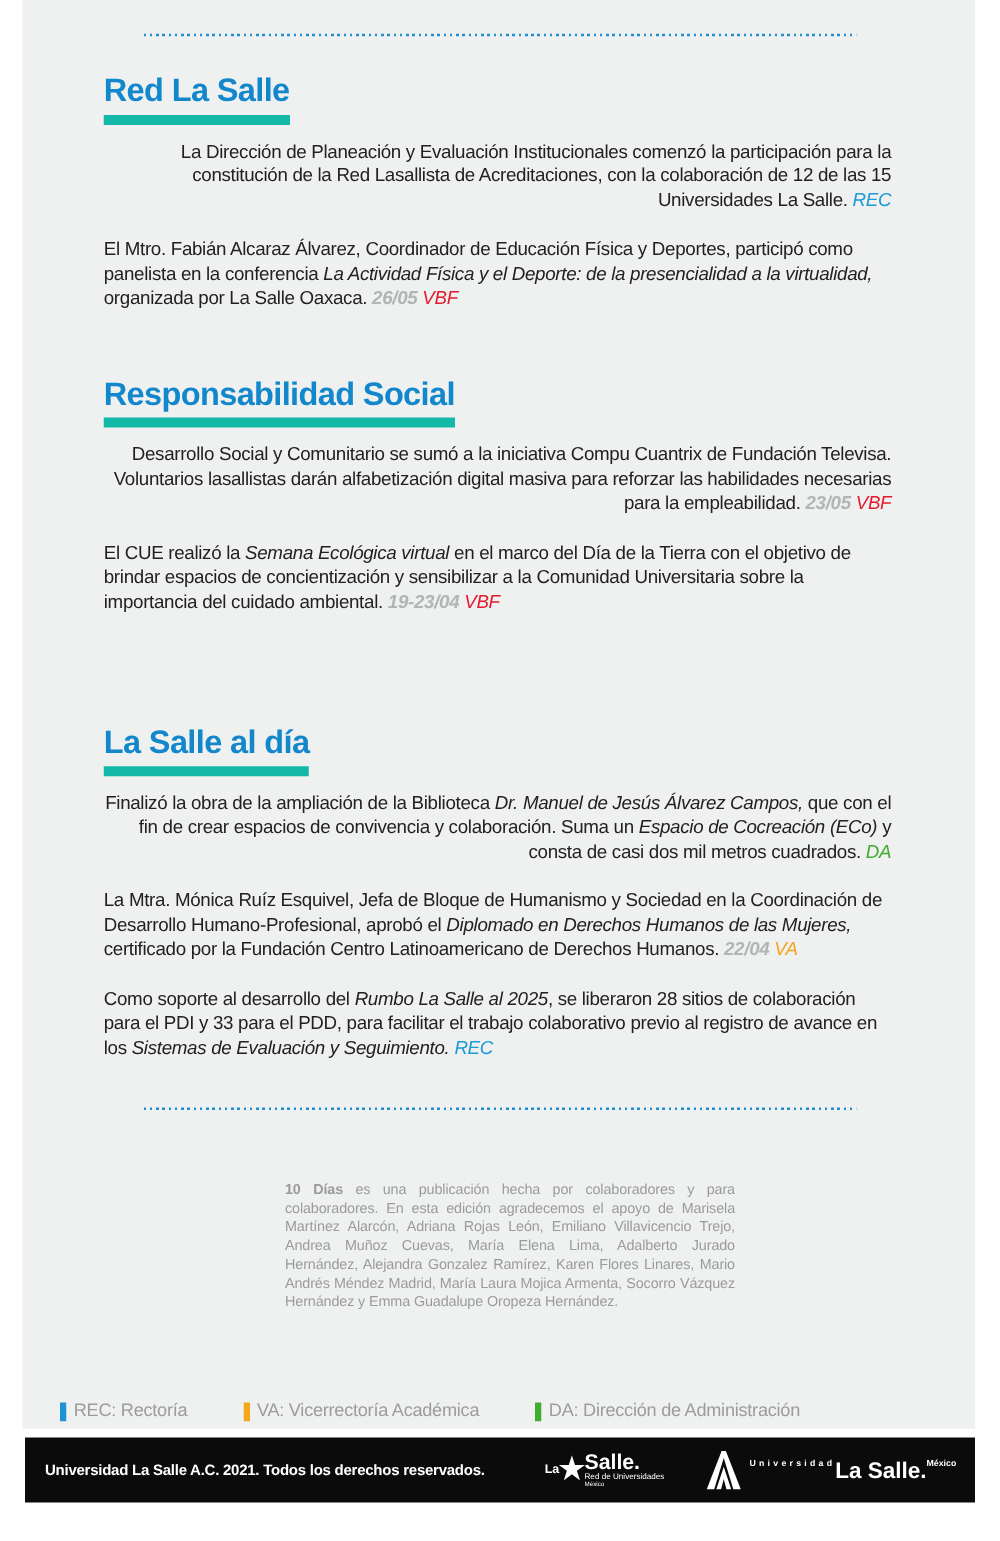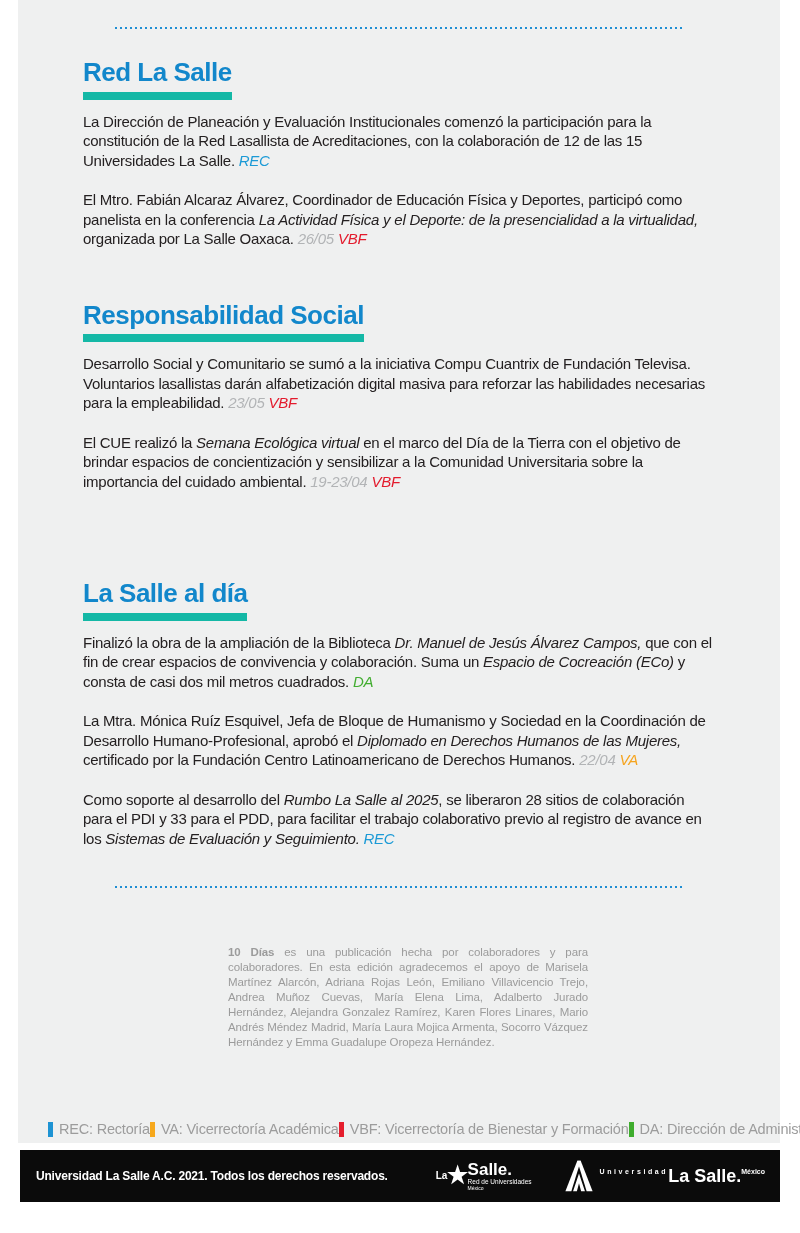--- a/index.html
+++ b/index.html
@@ -17,25 +17,25 @@
   section{display:block;}
   section.s0{margin-top:29px;}
   section.s1{margin-top:52px;}
   section.s2{margin-top:88px;}
 
   h2.sec-title{display:inline-block;margin:0;color:#1287cb;font-size:26px;font-weight:bold;
     letter-spacing:-0.5px;line-height:1.1;padding-bottom:5px;border-bottom:8px solid #14b8a6;}
 
   p.body-par{margin:0;color:#242021;font-size:15px;line-height:19.5px;letter-spacing:-0.25px;
     text-align:left;max-width:630px;}
-  p.body-par.first{margin-top:12px;}
+  p.body-par.first{margin-top:12px;text-align:right;}
   p.body-par.next{margin-top:20px;}
 
   .seg-i{font-style:italic;}
-  .seg-date{font-style:italic;color:#b2b4b6;}
+  .seg-date{font-style:italic;color:#b2b4b6;font-weight:bold;}
   .seg-rec{font-style:italic;color:#1b9ad6;}
   .seg-vbf{font-style:italic;color:#e31b2d;}
   .seg-da{font-style:italic;color:#43ad31;}
   .seg-va{font-style:italic;color:#f5a41f;}
 
   .credits{margin:57px 0 0 145px;width:360px;color:#9b9b9b;font-size:11.5px;line-height:15px;
     text-align:justify;letter-spacing:-0.1px;}
   .credits .lead{font-weight:bold;}
 
   
@@ -86,24 +86,20 @@
   <div class="legend" id="legend">
       <div class="legend-item">
         <span class="legend-bar" style="background: rgb(30, 147, 211);"></span>
         <span>REC: Rectoría</span>
       </div>
       <div class="legend-item">
         <span class="legend-bar" style="background: rgb(246, 168, 28);"></span>
         <span>VA: Vicerrectoría Académica</span>
       </div>
       <div class="legend-item">
-        <span class="legend-bar" style="background: rgb(229, 30, 45);"></span>
-        <span>VBF: Vicerrectoría de Bienestar y Formación</span>
-      </div>
-      <div class="legend-item">
         <span class="legend-bar" style="background: rgb(63, 173, 46);"></span>
         <span>DA: Dirección de Administración</span>
       </div>
     </div>
 
   <div class="footer-bar">
     <span class="copyright">Universidad La Salle A.C. 2021. Todos los derechos reservados.</span>
     <div class="logos">
       <div class="logo-red">
         <span class="la">La</span>

